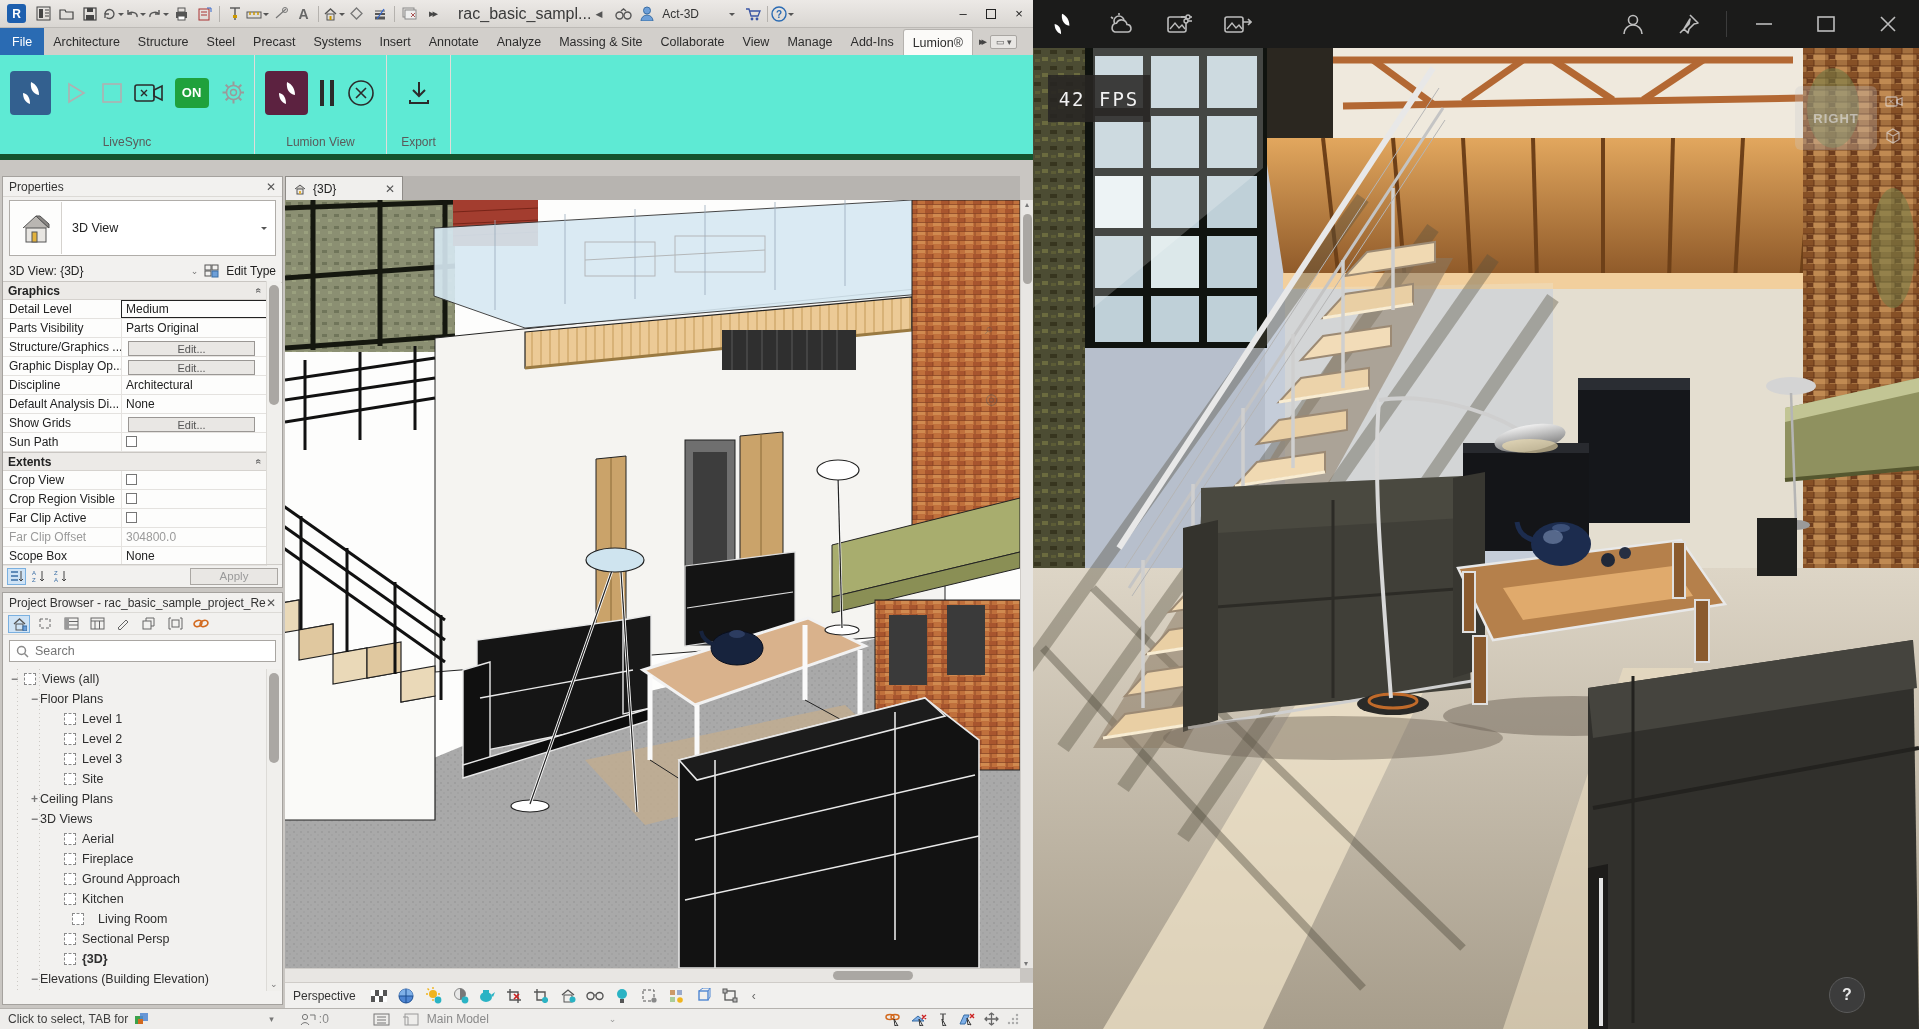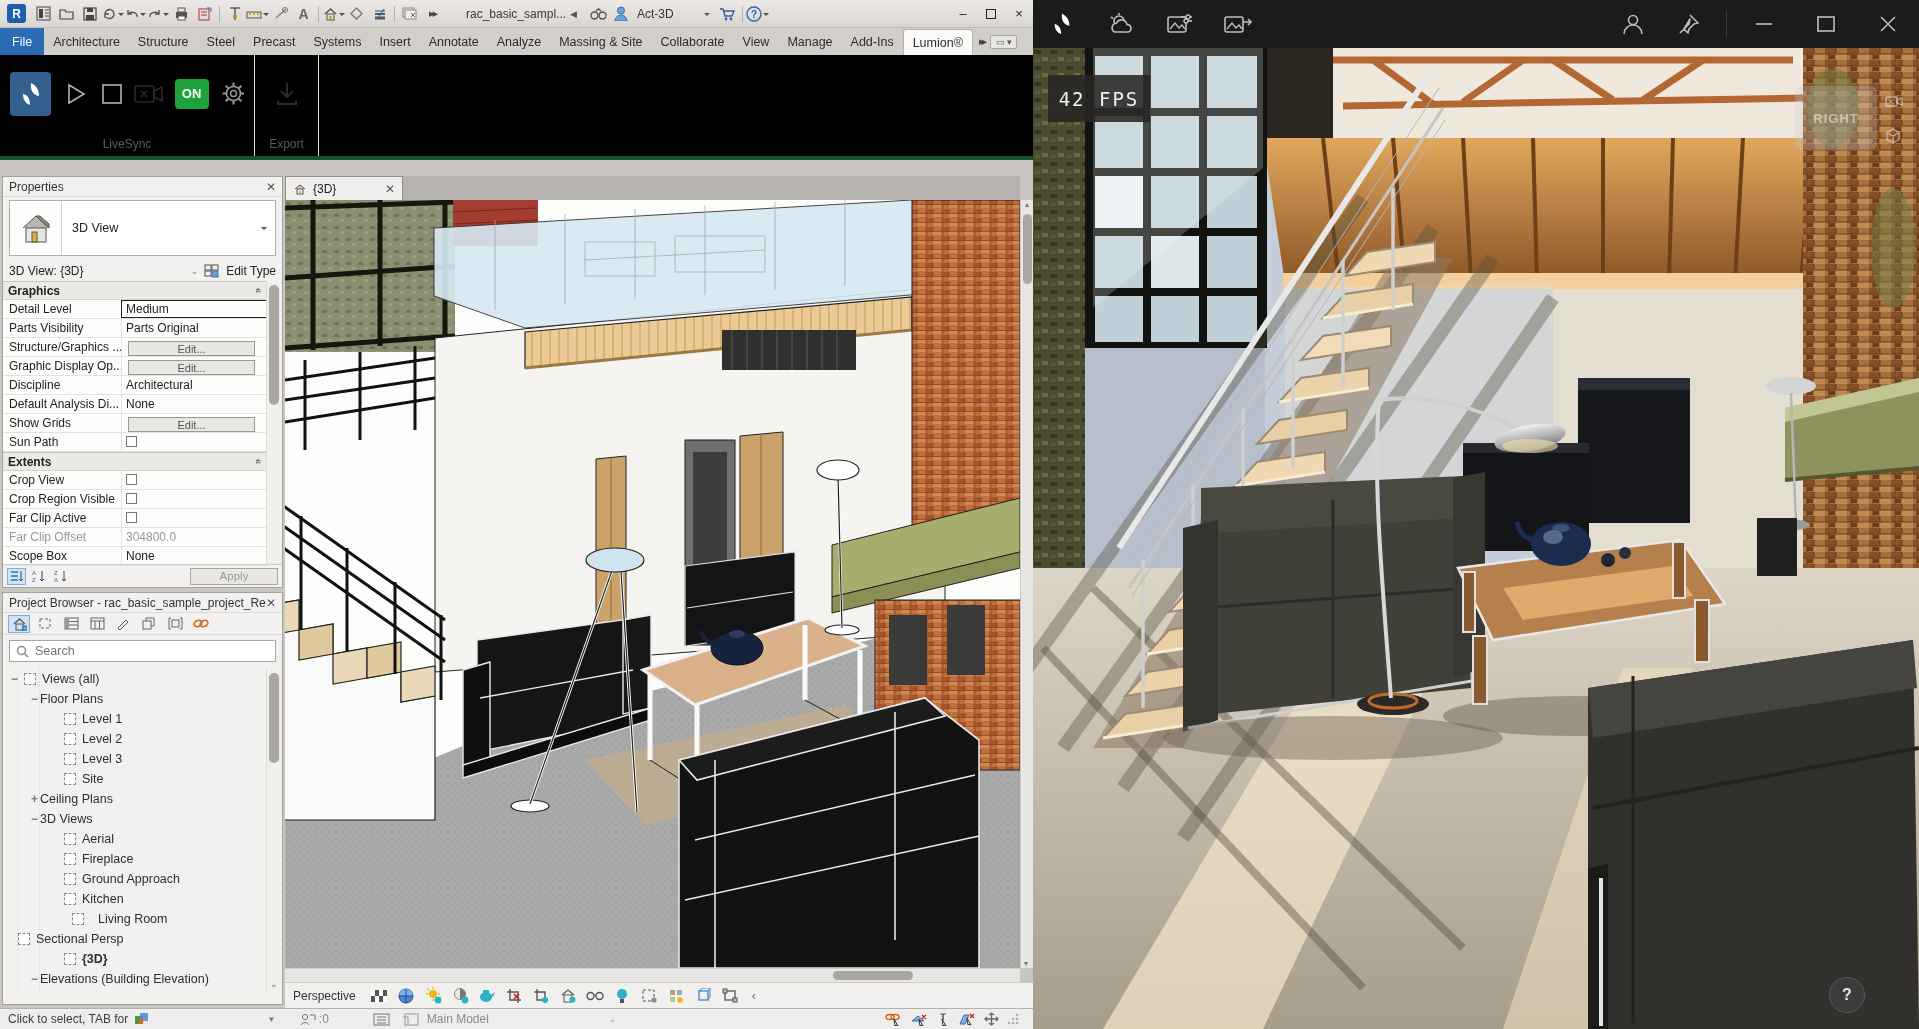--- a/index.html
+++ b/index.html
@@ -7,31 +7,31 @@
 body{font-family:"Liberation Sans",sans-serif;background:#111;position:relative;font-size:12px;color:#333}
 .abs{position:absolute}
 svg{display:block}
 
 #revit{position:absolute;left:0;top:0;width:1033px;height:1029px;background:#c9c6c2}
 .titlebar{position:absolute;left:0;top:0;width:1033px;height:28px;background:linear-gradient(#ece9e6,#d9d6d2);display:flex;align-items:center;border-bottom:1px solid #bdbab6}
 .rlogo{width:19px;height:19px;background:#1d5fae;color:#fff;font-weight:bold;font-size:12px;display:flex;align-items:center;justify-content:center;border-radius:3px;margin:0 6px 0 7px}
 .tbic{width:23px;height:22px;display:flex;align-items:center;justify-content:center;color:#4a4a4a}
 .tbsep{width:1px;height:16px;background:#b5b2ae;margin:0 3px}
 .car{width:0;height:0;border:3px solid transparent;border-top-color:#555;margin:4px 0 0 1px}
-.title-txt{font-size:12px;color:#3a3a3a;margin:0 4px 0 22px;white-space:nowrap}
+.title-txt{font-size:16px;color:#3a3a3a;margin:0 4px 0 14px;white-space:nowrap}
 .winbtn{width:28px;height:22px;display:flex;align-items:center;justify-content:center;color:#222;font-size:13px}
 
 .tabsrow{position:absolute;left:0;top:28px;width:1033px;height:27px;background:#d2cfcb;display:flex;align-items:stretch}
 .ftab{background:#2a6bb3;color:#fff;padding:0 12px;display:flex;align-items:center;font-size:12.5px}
 .rtab{padding:0 9px;display:flex;align-items:center;font-size:12.5px;color:#2c2c2c;white-space:nowrap}
 .rtab.active{background:#fbfaf8;border:1px solid #b5b2ae;border-bottom:none;border-radius:3px 3px 0 0;margin-top:1px}
 .tab-ext{display:flex;align-items:center;color:#444;font-size:12px;gap:6px;padding-left:6px}
 .minbtn{border:1px solid #a9a6a2;background:#e8e6e3;border-radius:2px;padding:1px 5px;display:flex;align-items:center;font-size:9px;color:#555}
 
-.ribbon{position:absolute;left:0;top:55px;width:1033px;height:105px;background:#000000;border-bottom:4px solid #14532d;display:flex}
+.ribbon{position:absolute;left:0;top:55px;width:1033px;height:105px;background:#5eead4;border-bottom:6px solid #14532d;display:flex}
 .rpanel{height:100%;position:relative;border-right:1px solid #e0ddd9;display:flex;flex-direction:column}
 .rpanel .items{flex:1;display:flex;align-items:center;padding:0 10px;gap:12px}
 .rpanel .plabel2{height:24px;display:flex;align-items:center;justify-content:center;color:#5a5a5a;font-size:12px}
 .bigtile{width:44px;height:44px;border-radius:4px;display:flex;align-items:center;justify-content:center}
 .onbtn{width:36px;height:30px;background:#1fa13c;border-radius:4px;color:#fff;font-weight:bold;font-size:13px;display:flex;align-items:center;justify-content:center}
 .pausebars{display:flex;gap:6px}.pausebars i{width:4px;height:26px;background:#2b2b2b;display:block}
 
 .palette{position:absolute;left:2px;width:281px;background:#f2f1ef;border:1px solid #a5a29e}
 .palhead{height:20px;display:flex;align-items:center;padding:0 6px;font-size:12px;color:#333;background:#f2f1ef;border-bottom:1px solid #dcdad6}
 .palhead .x{margin-left:auto;color:#555;font-size:12px}
@@ -308,20 +308,39 @@
               <line x1="20" y1="12.5" x2="23.5" y2="12.5"></line>
               <line x1="4.7" y1="4.7" x2="7.2" y2="7.2"></line>
               <line x1="17.8" y1="17.8" x2="20.3" y2="20.3"></line>
               <line x1="20.3" y1="4.7" x2="17.8" y2="7.2"></line>
               <line x1="4.7" y1="20.3" x2="7.2" y2="17.8"></line>
             </g>
           </svg>
       </div>
       <div class="plabel2">LiveSync</div>
     </div>
+    <div class="rpanel" style="width:132px">
+      <div class="items">
+        <div class="bigtile" style="background:#5c2240">
+            <svg width="26" height="26" viewBox="0 0 26 26">
+              <path d="M13 2 C18 4 21 9 21 15 C15 14 12 9 13 2 Z" fill="#fff"></path>
+              <path d="M12 24 C7 22 5 18 5 13 C10 14 12 18 12 24 Z" fill="#fff"></path>
+            </svg>
+          </div>
+        <div class="pausebars">
+            <i></i>
+            <i></i>
+          </div>
+        <svg width="30" height="30">
+            <circle cx="15" cy="15" r="12" fill="none" stroke="#2b2b2b" stroke-width="1.6"></circle>
+            <path d="M10 10 l10 10 M20 10 l-10 10" stroke="#2b2b2b" stroke-width="1.6"></path>
+          </svg>
+      </div>
+      <div class="plabel2">Lumion View</div>
+    </div>
     <div class="rpanel" style="width:64px">
       <div class="items" style="justify-content:center">
         <svg width="26" height="26">
             <path d="M13 2 L13 15 M7 10 L13 16 L19 10" fill="none" stroke="#2b2b2b" stroke-width="2"></path>
             <path d="M4 20 L4 23 L22 23 L22 20" fill="none" stroke="#2b2b2b" stroke-width="2"></path>
           </svg>
       </div>
       <div class="plabel2">Export</div>
     </div>
     <div style="flex:1"></div>
@@ -575,21 +594,21 @@
         <div class="trow" style="padding-left: 46px;">
           <span style="width: 11px; flex: 0 0 auto;"></span>
           <span class="tico"></span>
           <span>Kitchen</span>
         </div>
         <div class="trow" style="padding-left: 46px; gap: 8px;">
           <span style="width: 11px; flex: 0 0 auto;"></span>
           <span class="tico"></span>
           <span>Living Room</span>
         </div>
-        <div class="trow" style="">
+        <div class="trow" style="padding-left: 46px;">
           <span style="width: 11px; flex: 0 0 auto;"></span>
           <span class="tico"></span>
           <span>Sectional Persp</span>
         </div>
         <div class="trow" style="padding-left: 46px;">
           <span style="width: 11px; flex: 0 0 auto;"></span>
           <span class="tico"></span>
           <span style="font-weight: bold;">{3D}</span>
         </div>
         <div class="trow" style="padding-left: 26px;">

